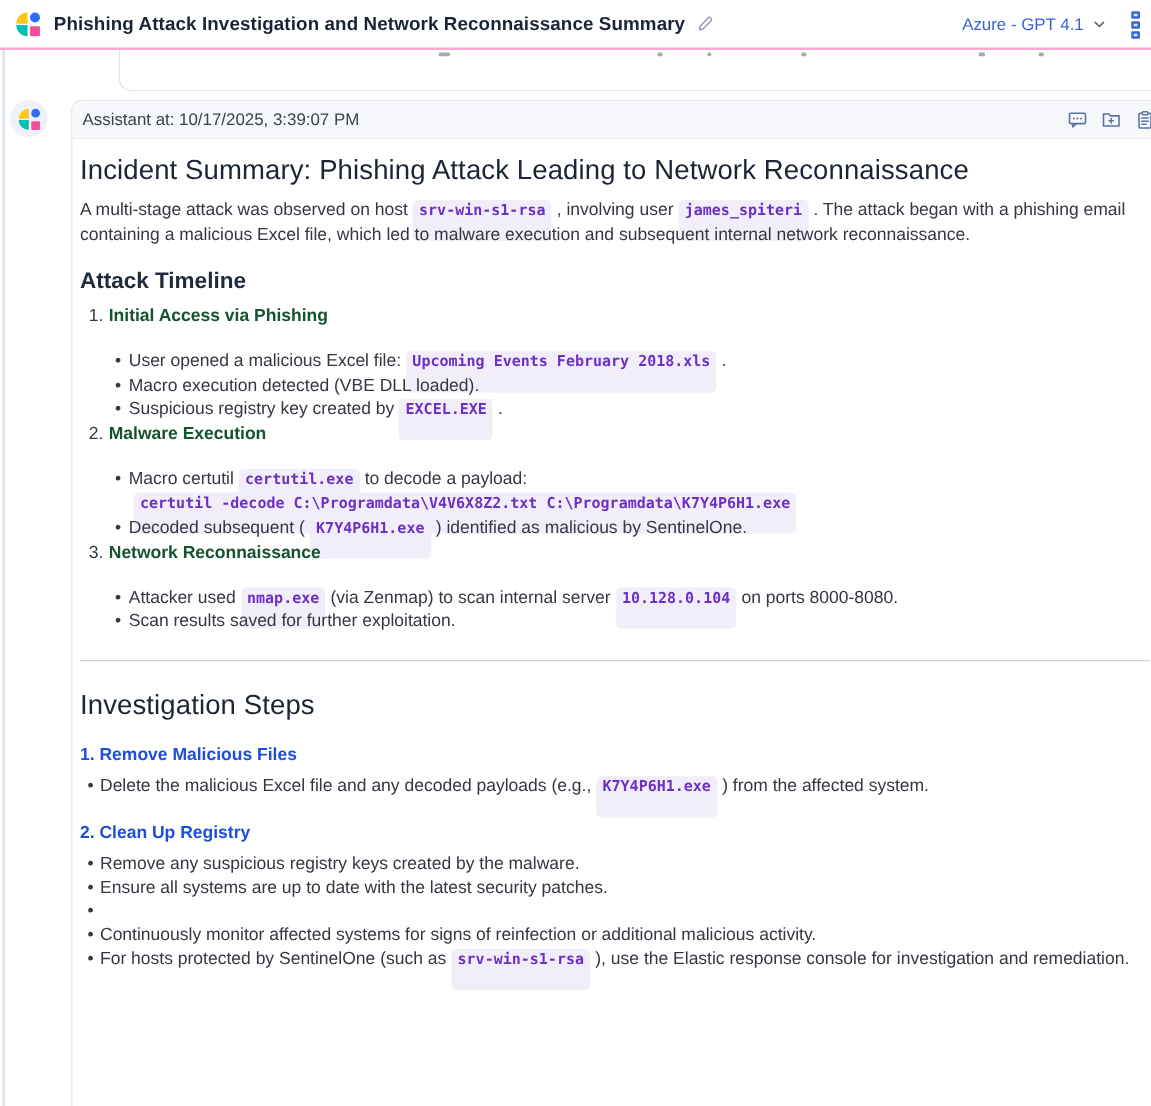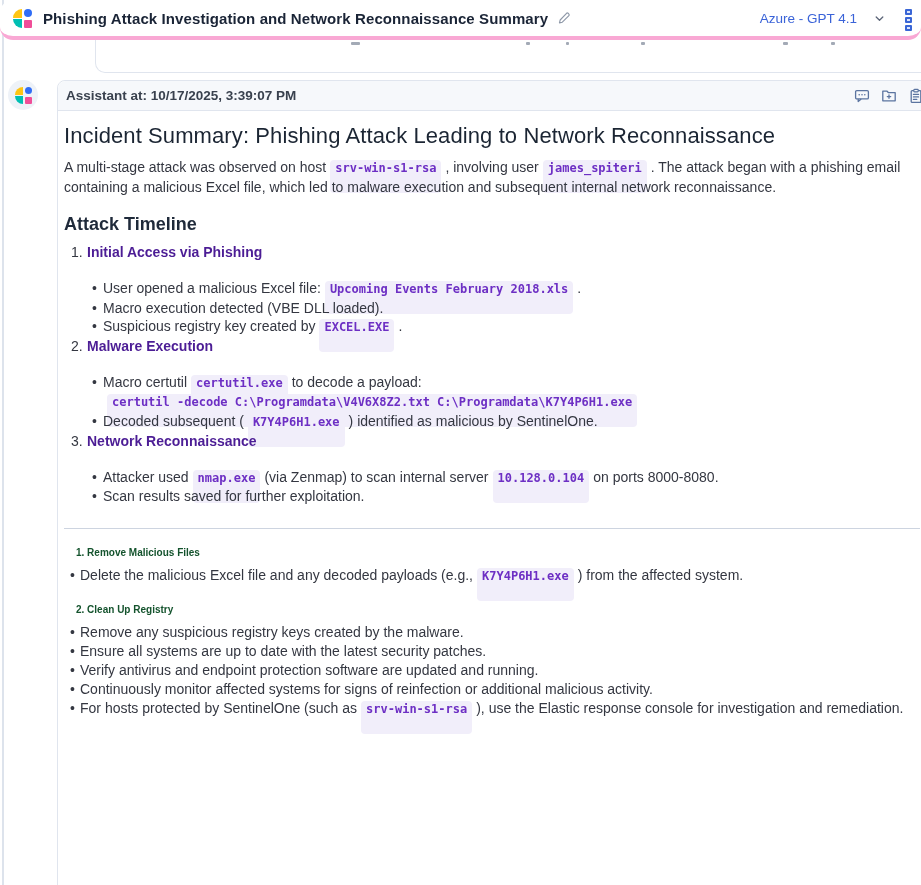--- a/index.html
+++ b/index.html
@@ -6,36 +6,36 @@
   html,body { background:#fff; }
   body { font-family: "Liberation Sans", "DejaVu Sans", sans-serif; }
   #screen {
     position: relative; width: 921px; height: 885px;
     background:#fff; overflow: hidden; color:#343741;
   }
 
   
   .top-header {
     position: absolute; left:0; top:0; width:100%; height:40px;
-    background:#fff; border-bottom:4px solid #f9a8d4; z-index:6;
-    display:flex; align-items:center; padding:0 0 0 13px;border-radius:13px;
+    background:#fff; border-bottom:2px solid #f9a8d4; z-index:6;
+    display:flex; align-items:center; padding:0 0 0 13px;
   }
   .logo { position:relative; width:19px; height:19px; flex:none; }
   .logo span { position:absolute; }
   .lg-tl { left:0; top:0; width:9px; height:9px; background:#fec514; border-radius:100% 0 0 0; }
   .lg-tr { right:0; top:0; width:8px; height:8px; background:#2f6df6; border-radius:50%; }
   .lg-bl { left:0; bottom:0; width:9px; height:9px; background:#00bfb3; border-radius:0 0 0 100%; }
   .lg-br { right:0; bottom:0; width:8px; height:8px; background:#f04e98; border-radius:1px; }
   .page-title {
     margin-left:11px; font-size:15px; font-weight:700; color:#1a2436; letter-spacing:.1px;
     white-space:nowrap;
   }
   .edit-btn { margin-left:9px; display:flex; align-items:center; cursor:pointer; }
   .model-select {
-    margin-left:auto; margin-right:36px; display:flex; align-items:center; gap:17px;
+    margin-left:auto; margin-right:36px; display:flex; align-items:center; gap:7px;
     color:#3a63d8; font-size:13.5px; cursor:pointer; white-space:nowrap;
   }
   .overflow-btn { position:absolute; right:4px; top:9px; width:12px; display:flex; flex-direction:column; gap:2px; cursor:pointer; }
   .overflow-btn i { display:block; width:7px; height:6px; border:2px solid #3a66d6; background:#dbe5fb; border-radius:1px; }
 
   
   .prev-card {
     position:absolute; left:95px; right:-14px; top:40px; height:33px;
     border:1px solid #e0e5ee; border-top:none; border-radius:0 0 10px 10px; background:#fff;
   }
@@ -53,48 +53,48 @@
 
   
   .card {
     position:absolute; left:57px; top:80px; right:-14px; bottom:-12px;
     border:1px solid #e0e5ee; border-radius:8px 0 0 0; background:#fff;
   }
   .card-header {
     position:relative; height:30px; background:#f6f8fb; border-bottom:1px solid #e0e5ee;
     border-radius:8px 0 0 0; display:flex; align-items:center; padding:0 8px;
   }
-  .msg-meta { font-size:13.5px; color:#39414e; font-weight:700; }
+  .msg-meta { font-size:13.5px; color:#39414e; font-weight:400; }
   .msg-actions { position:absolute; left:796px; top:0; height:30px; display:flex; align-items:center; gap:11px; }
   .msg-actions .act { display:flex; cursor:pointer; }
 
   .card-body { padding:10px 14px 10px 6px; font-size:14px; color:#343741; }
 
   .h2 { font-size:22px; font-weight:400; color:#1b2533; margin:2px 0 9px; letter-spacing:.1px; }
   .h2.later { margin-top:22px; margin-bottom:12px; }
   .p  { line-height:18.5px; margin:0 0 16px; }
   .p-strong { font-weight:700; font-size:18px; color:#1f2a3a; margin:18px 0 8px; }
 
   .codechip {
     font-family:"DejaVu Sans Mono", monospace; font-size:12px; font-weight:700;
     color:#6d2fc4; background:#f1eefa; padding:1px 5px 18px; border-radius:4px;
     margin:0 4px; white-space:nowrap;
   }
 
   .ol-head { display:flex; line-height:18px; margin-left:7px; }
   .ol-num { flex:none; width:16px; }
-  .ol-title { font-weight:700; color:#4c1d95; }
+  .ol-title { font-weight:700; color:#14532d; }
   .ol-bullets { margin-top:18px; padding-left:28px; }
   .bullet { display:flex; line-height:18.6px; }
   .bullet .dot { flex:none; width:11px; color:#343741; }
   .bullet .runs { display:block; }
 
   .hr { border-top:1.5px solid #cdd4e0; margin:22px 0 0; }
 
-  .step-title { font-weight:700; font-size:10px; color:#14532d; margin:18px 12px 8px; }
+  .step-title { font-weight:700; font-size:14px; color:#1d4ed8; margin:18px 0 8px; }
   .step-bullets { padding-left:6px; }
   .step-bullets .bullet { line-height:19px; }
   .step-bullets .dot { width:10px; }
 
   svg.ic { display:block; }
 </style>
 </head>
 <body>
 
 <div id="screen">
@@ -218,20 +218,21 @@
               <span class="dot">•</span>
               <span class="runs"><span>Attacker used</span><code class="codechip">nmap.exe</code><span>(via Zenmap) to scan internal server</span><code class="codechip">10.128.0.104</code><span>on ports 8000-8080.</span></span>
             </div>
             <div class="bullet">
               <span class="dot">•</span>
               <span class="runs"><span>Scan results saved for further exploitation.</span></span>
             </div>
           </div>
         </div>
         <div class="hr"></div>
+        <div class="h2 later">Investigation Steps</div>
         <div class="step-title">1. Remove Malicious Files</div>
         <div class="step-bullets">
           <div class="bullet">
             <span class="dot">•</span>
             <span class="runs"><span>Delete the malicious Excel file and any decoded payloads (e.g.,</span><code class="codechip">K7Y4P6H1.exe</code><span>) from the affected system.</span></span>
           </div>
         </div>
         <div class="step-title">2. Clean Up Registry</div>
         <div class="step-bullets">
           <div class="bullet">
@@ -239,21 +240,20 @@
             <span class="runs"><span>Remove any suspicious registry keys created by the malware.</span></span>
           </div>
         </div>
         <div class="step-bullets">
           <div class="bullet">
             <span class="dot">•</span>
             <span class="runs"><span>Ensure all systems are up to date with the latest security patches.</span></span>
           </div>
           <div class="bullet">
             <span class="dot">•</span>
-            <span class="runs"><span>Verify antivirus and endpoint protection software are updated and running.</span></span>
           </div>
         </div>
         <div class="step-bullets">
           <div class="bullet">
             <span class="dot">•</span>
             <span class="runs"><span>Continuously monitor affected systems for signs of reinfection or additional malicious activity.</span></span>
           </div>
         </div>
         <div class="step-bullets">
           <div class="bullet">

